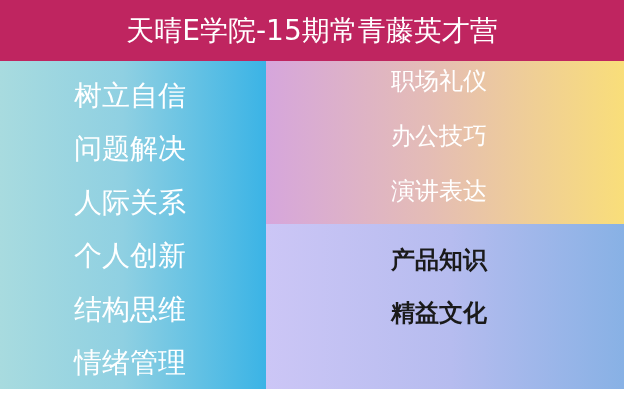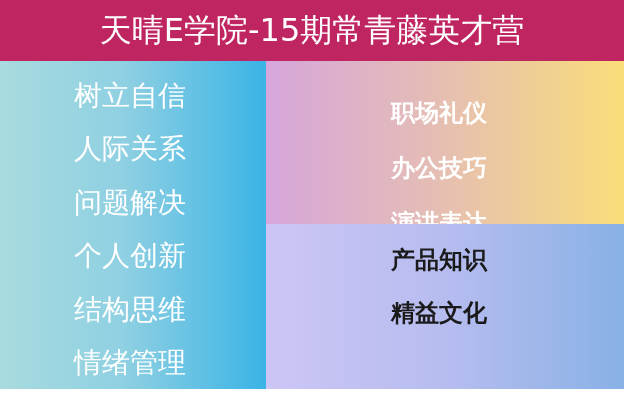--- a/index.html
+++ b/index.html
@@ -1,46 +1,46 @@
 <!DOCTYPE html>
 <html><head>
 <meta charset="utf-8">
 <style>
   html, body { margin:0; padding:0; background:#ffffff; }
   body { width:624px; height:401px; position:relative; overflow:hidden;
          font-family: "DejaVu Sans", "Liberation Sans", sans-serif; }
   .header { position:absolute; left:0; top:0; width:624px; height:61px;
             background:#bf2560; display:flex; align-items:center; justify-content:center; }
-  .header-title { color:#ffffff; font-size:32px; letter-spacing:0px; }
+  .header-title { color:#ffffff; font-size:28px; letter-spacing:0px; }
   .left { position:absolute; left:0; top:61px; width:266px; height:328px;
           background:linear-gradient(to right, #a8dbdf 0%, #8fd0e2 45%, #36b2e6 100%);padding-left:8px; }
   .right-top { position:absolute; left:266px; top:61px; width:358px; height:163px;
                background:linear-gradient(to right, #d6a6dc 0%, #e4bcb6 45%, #f9de7a 100%); }
   .right-bottom { position:absolute; left:266px; top:224px; width:410px; height:165px;
                   background:linear-gradient(to right, #ccc6f6 0%, #b6bcef 45%, #7aaee2 100%);font-weight:bold; }
   .list { position:absolute; margin:0; padding:0; list-style:none; }
   .left .list { left:74px; top:13px; }
   .left .list li { color:#ffffff; font-size:28px; height:53.4px; line-height:44px; }
-  .right-top .list { left:125px; top:32px;font-weight:bold; }
+  .right-top .list { left:125px; top:0; }
   .right-top .list li { color:#ffffff; font-size:24px; height:55px; line-height:40px; }
   .right-bottom .list { left:125px; top:16px; }
   .right-bottom .list li { color:#1a1a1a; font-size:24px; height:53px; line-height:40px; }
 </style>
 </head>
 <body>
 
 <div class="header">
   <span class="header-title">天晴E学院-15期常青藤英才营</span>
 </div>
 
 <div class="left">
   <ul class="list">
     <li>树立自信</li>
+    <li>问题解决</li>
     <li>人际关系</li>
-    <li>问题解决</li>
     <li>个人创新</li>
     <li>结构思维</li>
     <li>情绪管理</li>
   </ul>
 </div>
 
 <div class="right-top">
   <ul class="list">
     <li>职场礼仪</li>
     <li>办公技巧</li>

